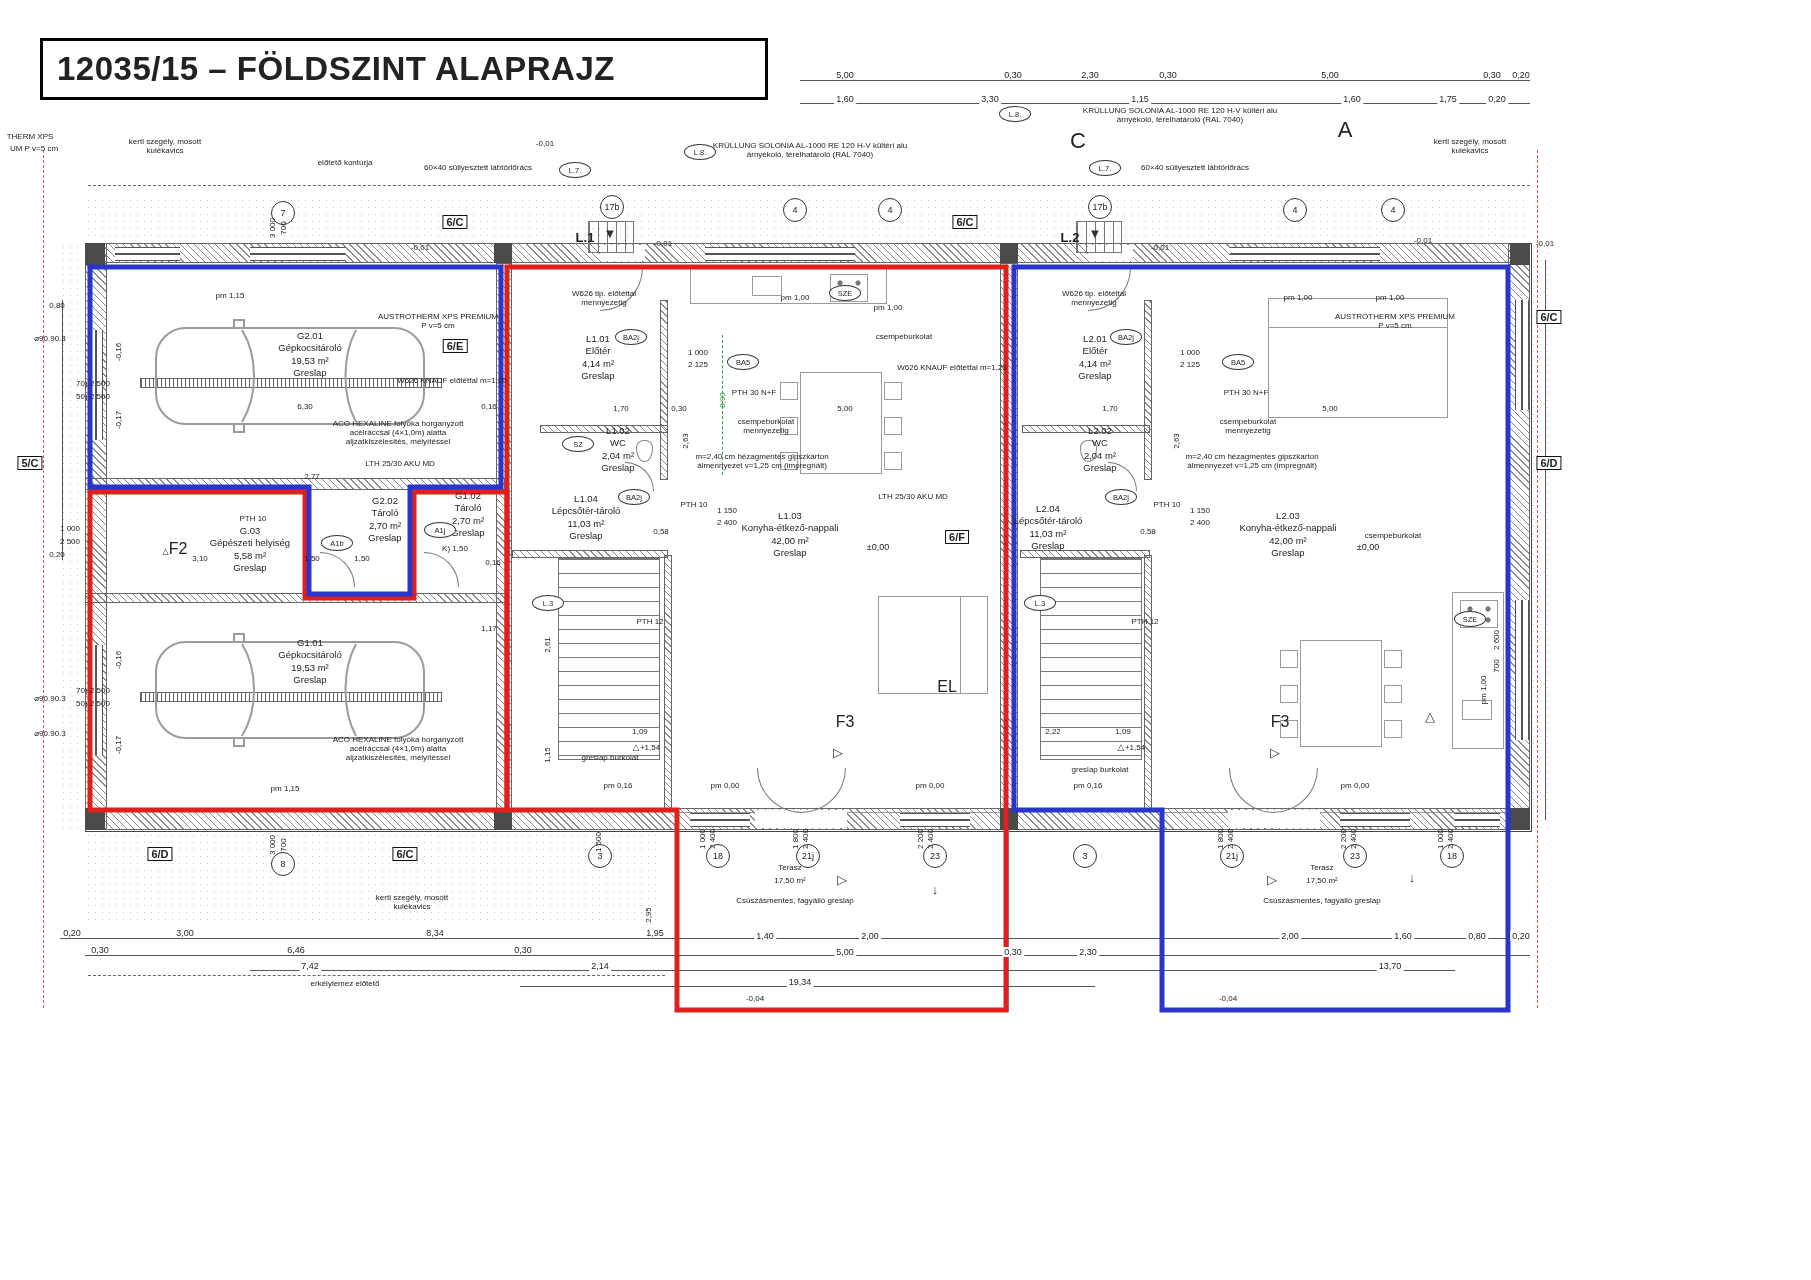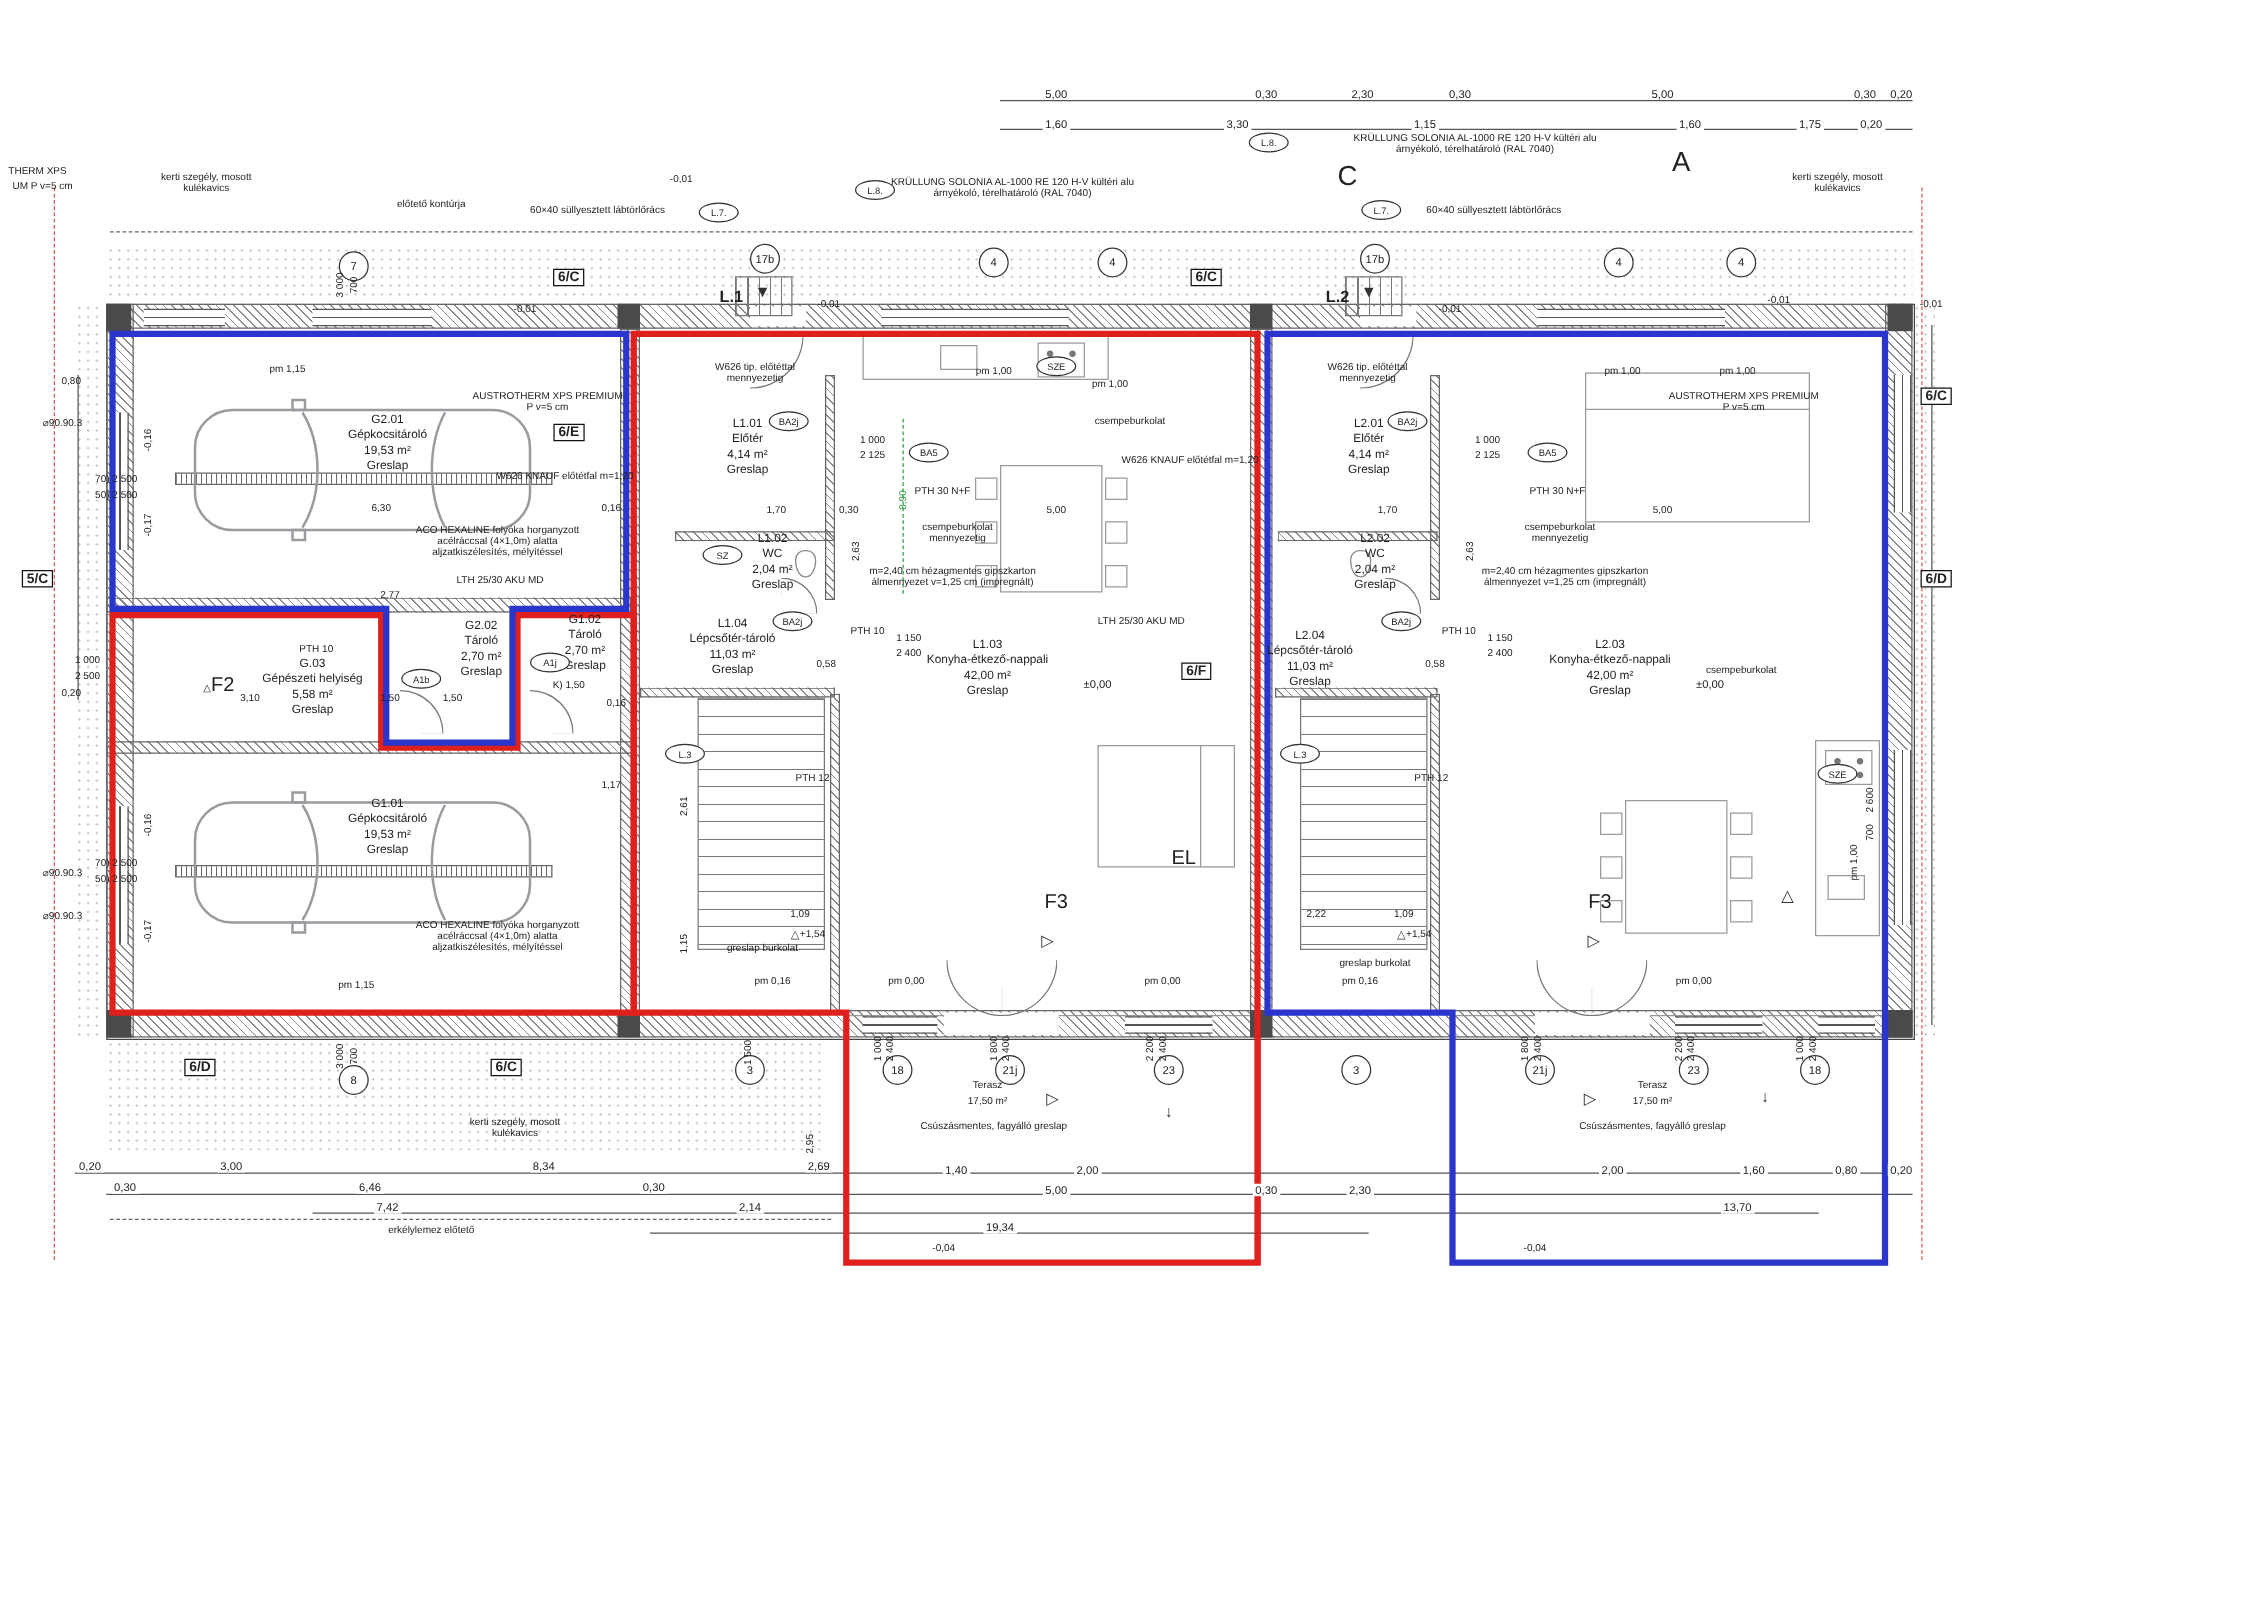--- a/index.html
+++ b/index.html
@@ -200,20 +200,23 @@
 
   <div class="dl" style="left:800px;top:80px;width:730px;height:1px"></div>
   <div class="dl" style="left:800px;top:103px;width:730px;height:1px"></div>
   <div class="dl" style="left:60px;top:938px;width:1470px;height:1px"></div>
   <div class="dl" style="left:85px;top:955px;width:1445px;height:1px"></div>
   <div class="dl" style="left:250px;top:970px;width:1205px;height:1px"></div>
   <div class="dl" style="left:520px;top:986px;width:575px;height:1px"></div>
   <div class="dl" style="left:62px;top:300px;width:1px;height:260px"></div>
   <div class="dl" style="left:1545px;top:260px;width:1px;height:560px"></div>
 
+  <div class="titlebox">
+      <span>12035/15 – FÖLDSZINT ALAPRAJZ</span>
+    </div>
 
   <div class="room" style="left:310px;top:355px">
     <div>G2.01</div>
       <div>Gépkocsitároló</div>
       <div>19,53 m²</div>
       <div>Greslap</div>
   </div>
   <div class="room" style="left:250px;top:550px">
     <div>G.03</div>
       <div>Gépészeti helyiség</div>
@@ -470,21 +473,21 @@
   <span class="t small v" style="left:1176px;top:441px">2,63</span>
   <span class="t small" style="left:1200px;top:510px">1 150</span>
   <span class="t small" style="left:1200px;top:522px">2 400</span>
   <span class="t small" style="left:1148px;top:531px">0,58</span>
   <span class="t small" style="left:1053px;top:731px">2,22</span>
   <span class="t small" style="left:1123px;top:731px">1,09</span>
 
   <span class="t chip" style="left:72px;top:933px">0,20</span>
   <span class="t chip" style="left:185px;top:933px">3,00</span>
   <span class="t chip" style="left:435px;top:933px">8,34</span>
-  <span class="t chip" style="left:655px;top:933px">2,69</span>
+  <span class="t chip" style="left:655px;top:933px">1,95</span>
   <span class="t chip" style="left:765px;top:936px">1,40</span>
   <span class="t chip" style="left:870px;top:936px">2,00</span>
   <span class="t chip" style="left:1290px;top:936px">2,00</span>
   <span class="t chip" style="left:1403px;top:936px">1,60</span>
   <span class="t chip" style="left:1477px;top:936px">0,80</span>
   <span class="t chip" style="left:1521px;top:936px">0,20</span>
   <span class="t chip" style="left:100px;top:950px">0,30</span>
   <span class="t chip" style="left:296px;top:950px">6,46</span>
   <span class="t chip" style="left:523px;top:950px">0,30</span>
   <span class="t chip" style="left:845px;top:952px">5,00</span>

